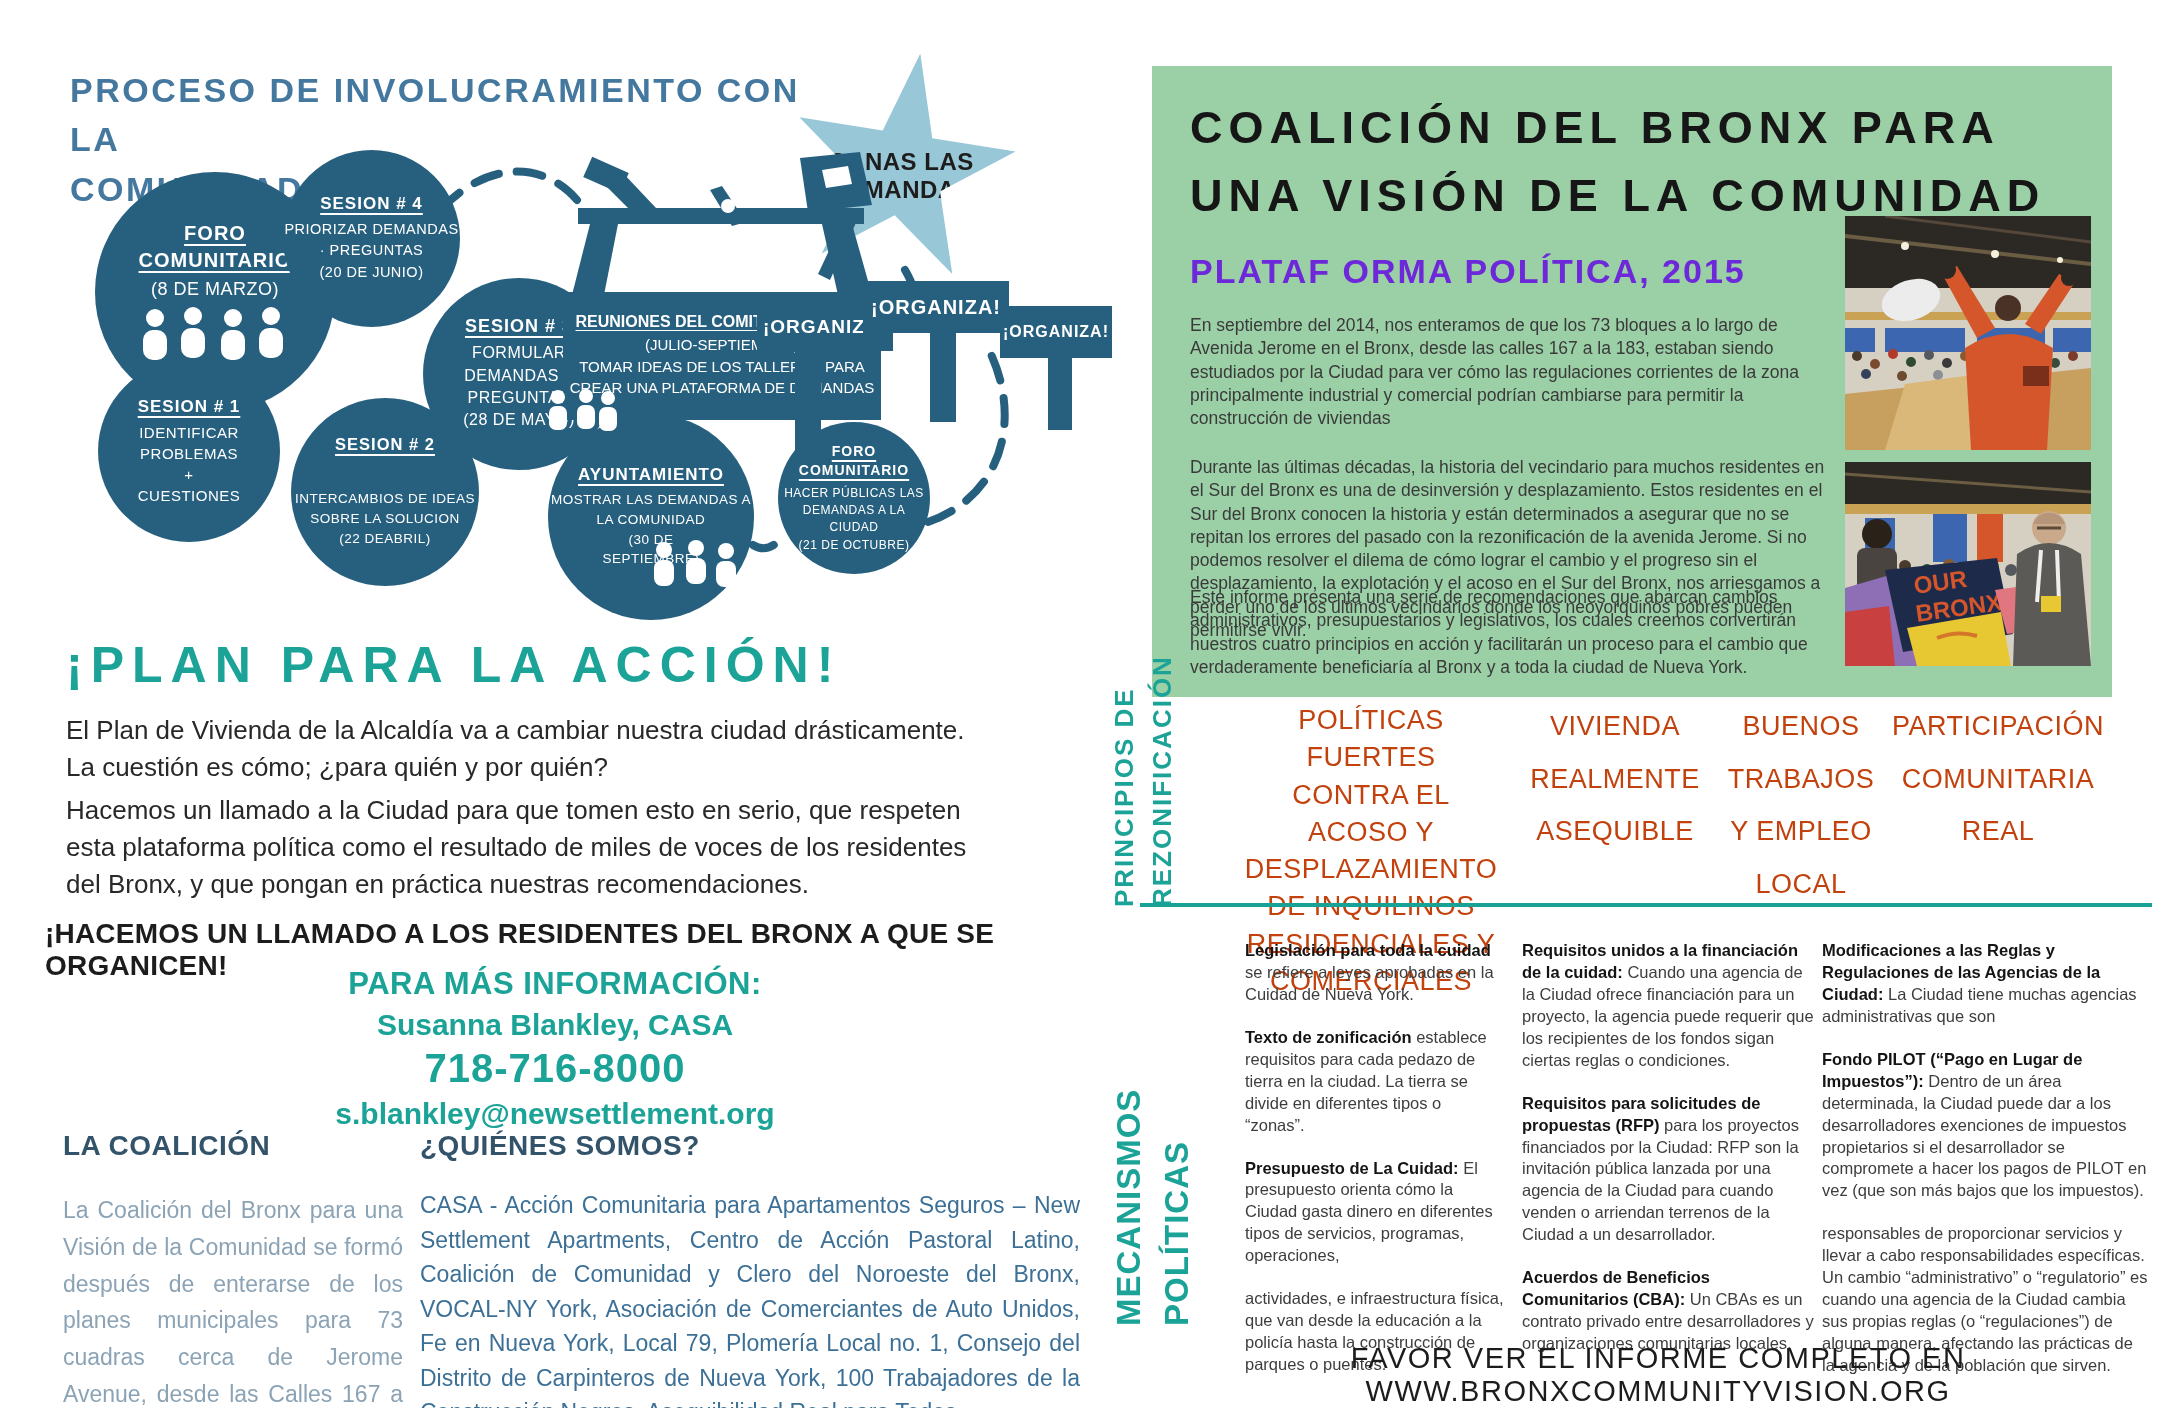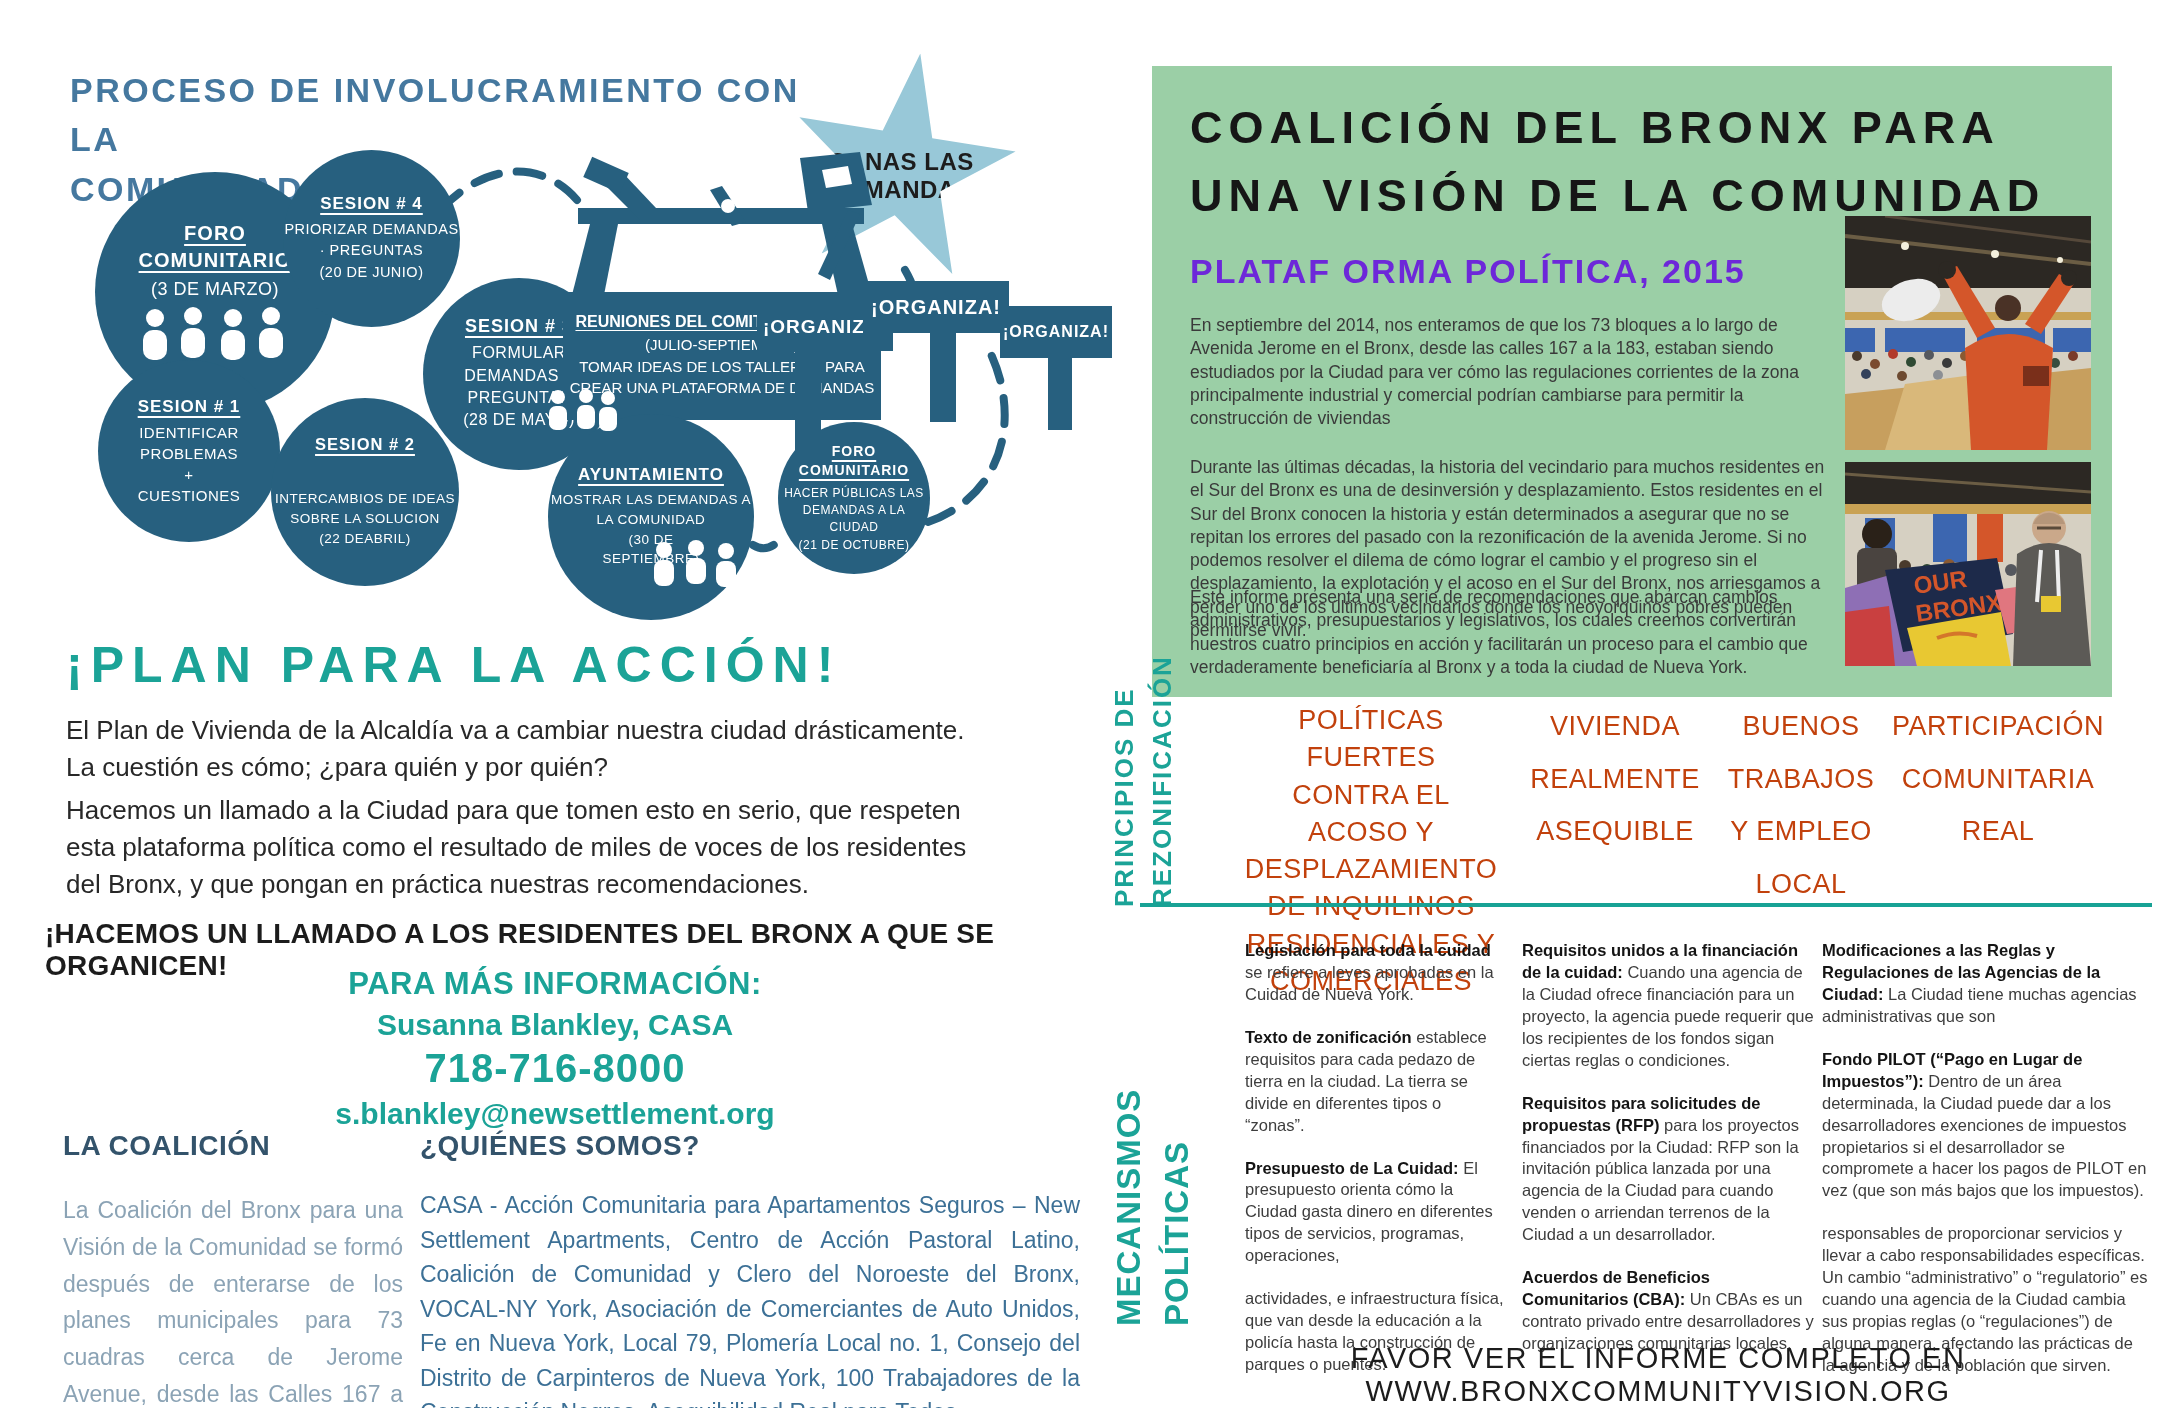--- a/index.html
+++ b/index.html
@@ -88,21 +88,21 @@
     <rect x="26" y="14" width="40" height="22" transform="rotate(24 46 25)"></rect>
     <polygon points="150,40 162,36 186,72 172,76"></polygon>
     <circle cx="168" cy="56" r="7" fill="#ffffff"></circle>
     <polygon points="288,60 300,64 270,130 258,124"></polygon>
   </g>
 </svg>
 
 <div class="node" style="left:95px;top:172px;width:240px;height:240px;">
   <span class="hd pre" style="font-size:20px;line-height:1.35;">FORO
 COMUNITARIO</span>
-  <span class="bd pre" style="font-size:18px;">(3 DE MARZO)</span>
+  <span class="bd pre" style="font-size:18px;">(8 DE MARZO)</span>
   <svg style="width:160px;height:58px;margin-top:6px;" viewBox="0 0 160 58">
     <g fill="#ffffff">
       <circle cx="20" cy="12" r="9"></circle>
         <rect x="8" y="24" width="24" height="30" rx="10"></rect>
       <circle cx="58" cy="10" r="9"></circle>
         <rect x="46" y="22" width="24" height="30" rx="10"></rect>
       <circle cx="98" cy="12" r="9"></circle>
         <rect x="86" y="24" width="24" height="30" rx="10"></rect>
       <circle cx="136" cy="10" r="9"></circle>
         <rect x="124" y="22" width="24" height="30" rx="10"></rect>
@@ -126,21 +126,21 @@
 </div>
 
 <div class="node" style="left:98px;top:360px;width:182px;height:182px;">
   <span class="hd" style="font-size:17px;">SESION # 1</span>
   <span class="bd pre" style="font-size:15px;line-height:1.4;">IDENTIFICAR
 PROBLEMAS
 +
 CUESTIONES</span>
 </div>
 
-<div class="node" style="left:271px;top:398px;width:188px;height:188px;gap:30px;">
+<div class="node" style="left:291px;top:398px;width:188px;height:188px;gap:30px;">
   <span class="hd" style="font-size:16.5px;">SESION # 2</span>
   <span class="bd pre" style="font-size:13.5px;line-height:1.5;">INTERCAMBIOS DE IDEAS
 SOBRE  LA  SOLUCION
 (22 DEABRIL)</span>
 </div>
 
 <div class="comite-box">
   <span class="hd">REUNIONES DEL COMITE EJECUTIVO</span>
   <span class="bd pre">(JULIO-SEPTIEMBRE)
 TOMAR IDEAS DE LOS TALLERES PARA

